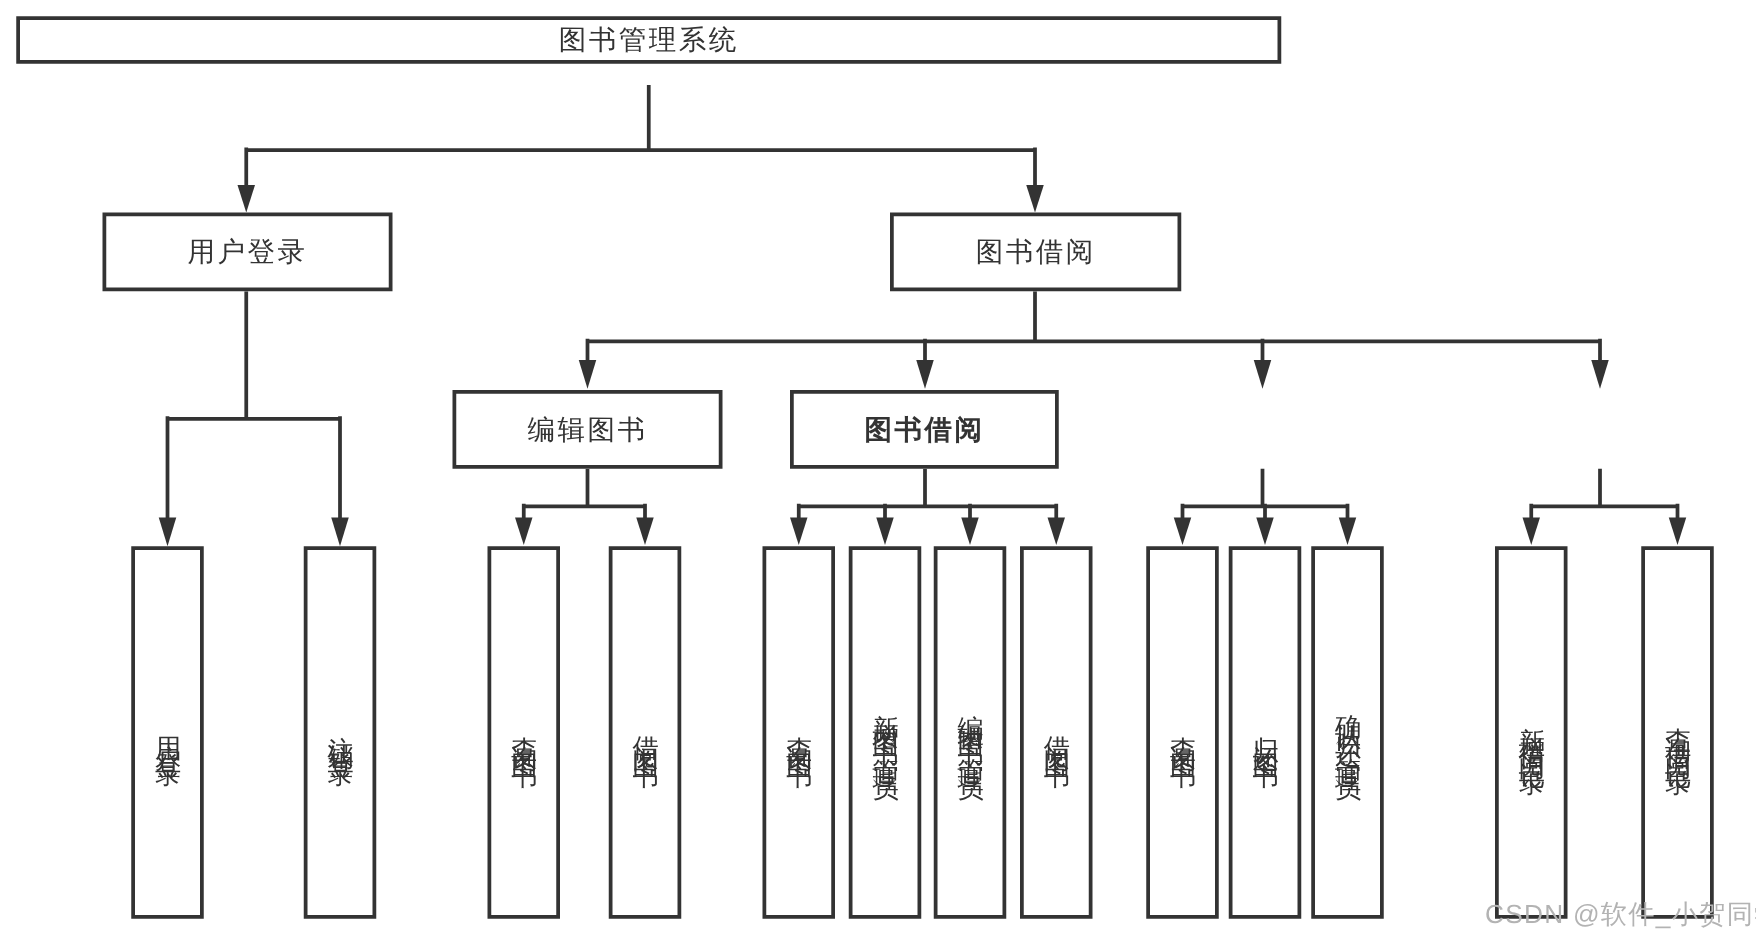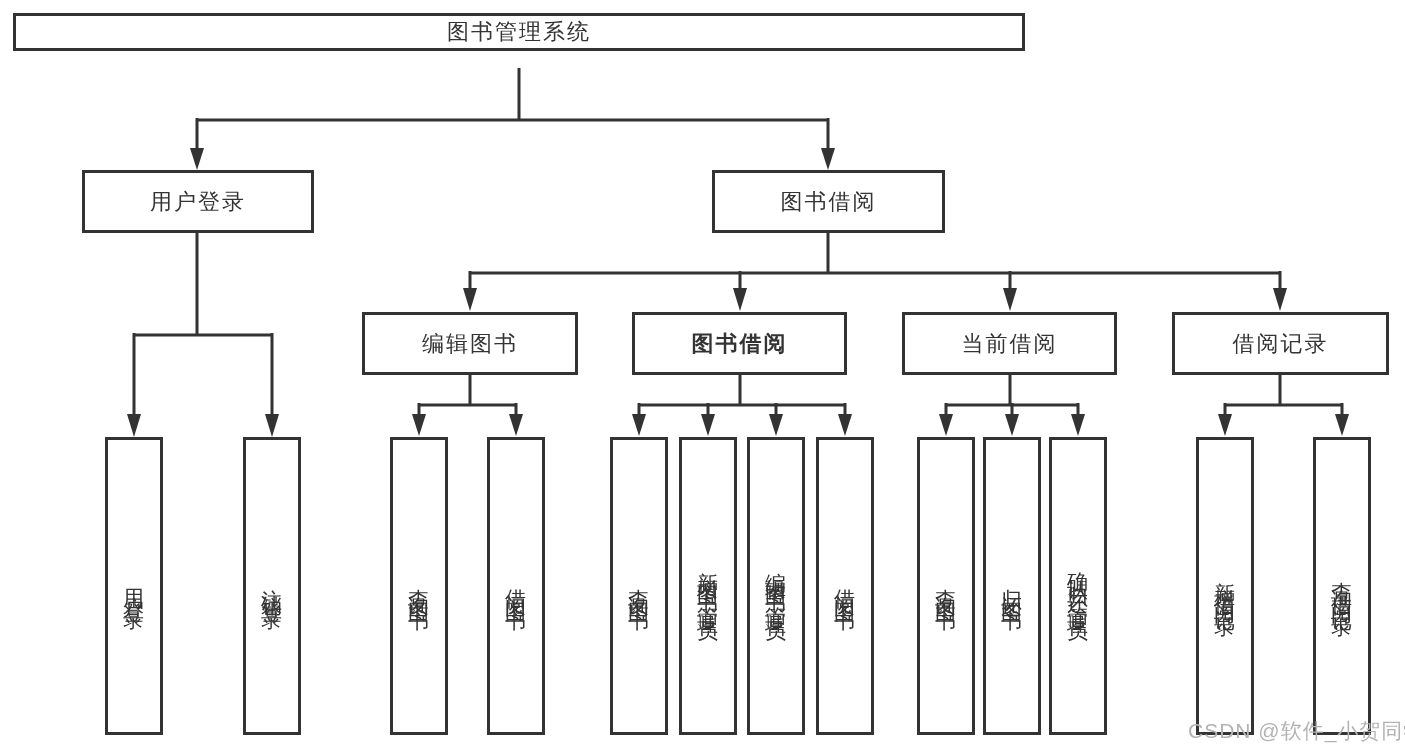--- a/index.html
+++ b/index.html
@@ -106,26 +106,20 @@
   <div class="hbox" style="left:712px;top:170px;width:233px;height:63px;">
     <span>图书借阅</span>
   </div>
 
   <div class="hbox" style="left:362px;top:312px;width:216px;height:63px;">
     <span>编辑图书</span>
   </div>
   <div class="hbox" style="left:632px;top:312px;width:215px;height:63px;font-weight:bold;">
     <span>图书借阅</span>
   </div>
-  <div class="hbox" style="left:902px;top:312px;width:215px;height:63px;">
-    <span>当前借阅</span>
-  </div>
-  <div class="hbox" style="left:1172px;top:312px;width:217px;height:63px;">
-    <span>借阅记录</span>
-  </div>
 
   <div class="vbox" style="left:105px;">
     <span>用户登录</span>
   </div>
   <div class="vbox" style="left:243px;">
     <span>注销登录</span>
   </div>
   <div class="vbox" style="left:390px;">
     <span>查询图书</span>
   </div>

